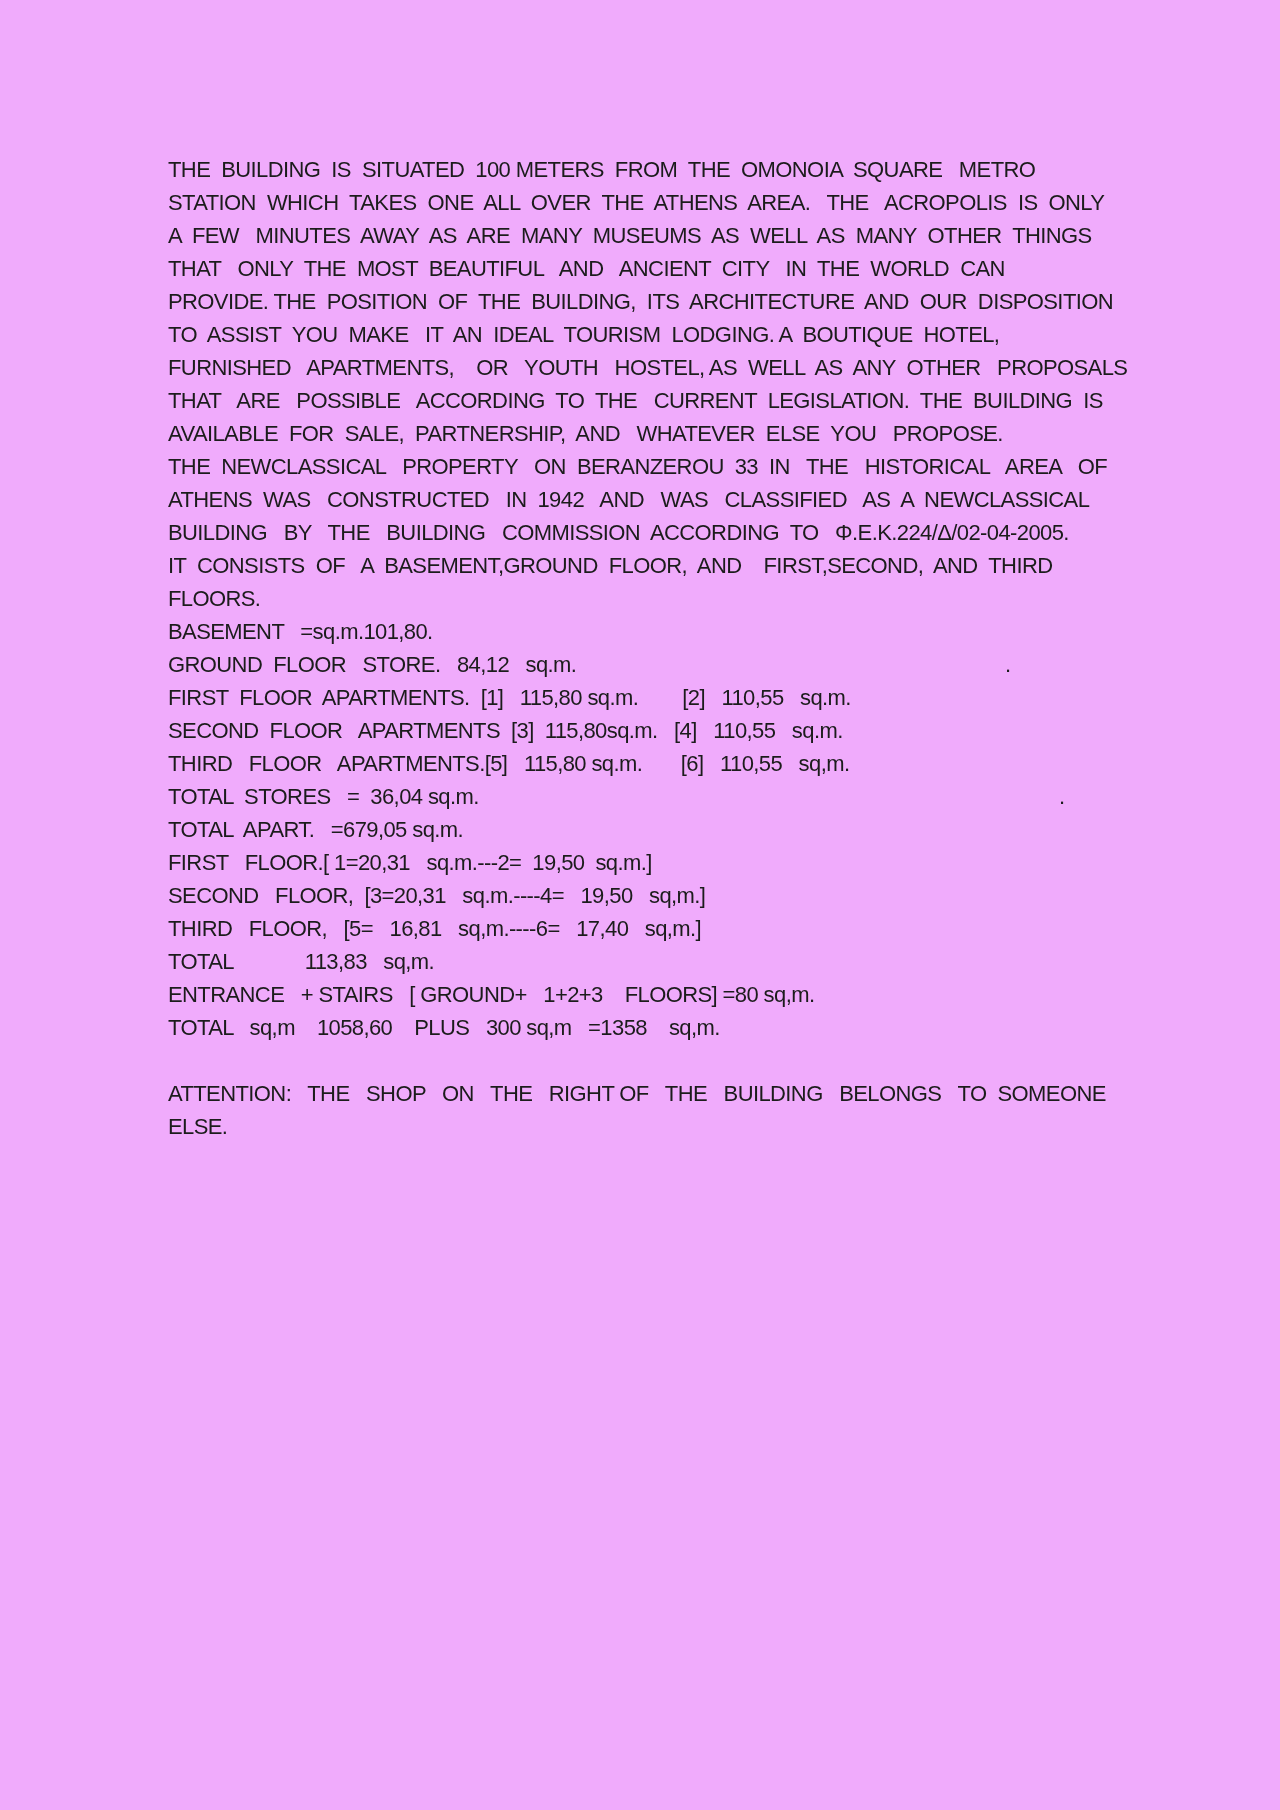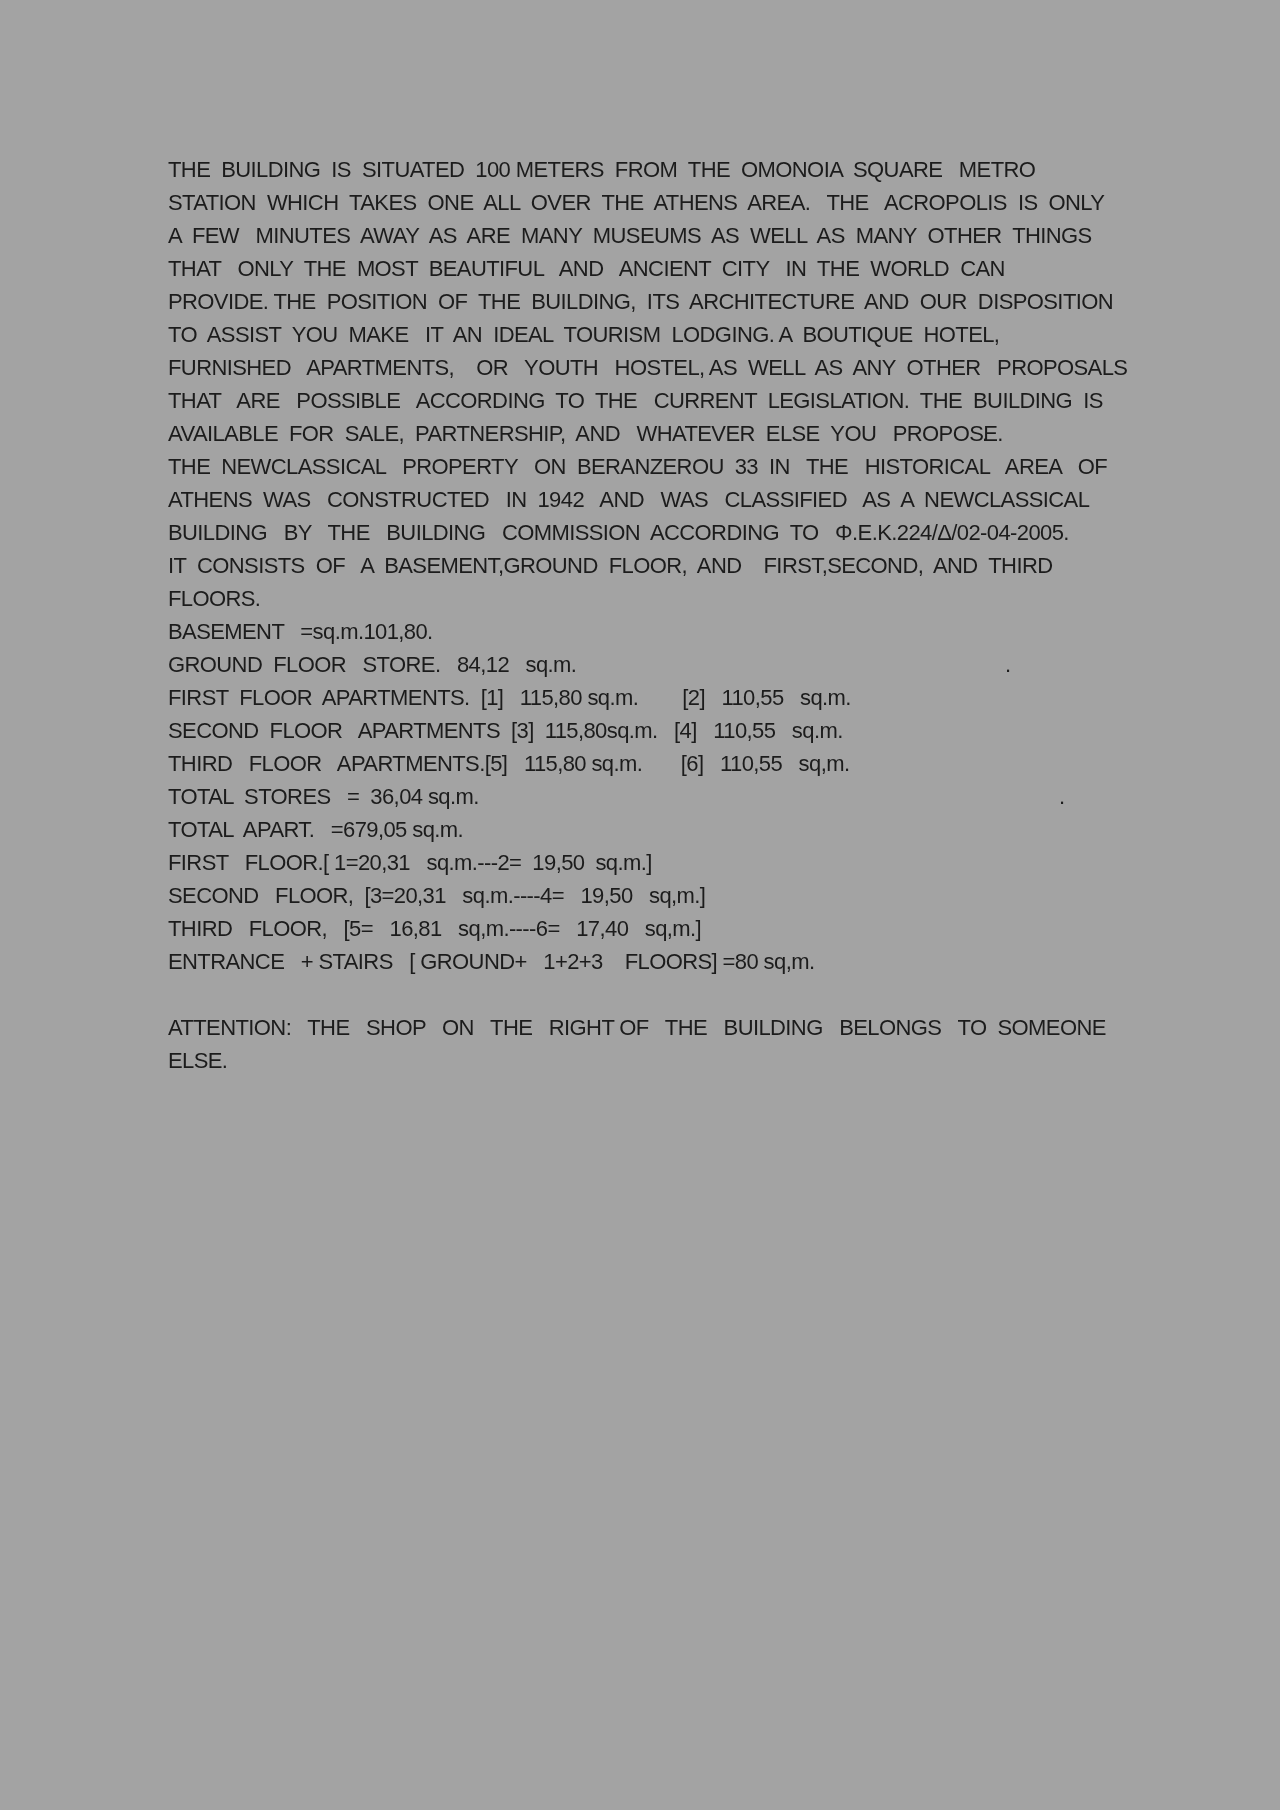--- a/index.html
+++ b/index.html
@@ -11,21 +11,21 @@
     width: 1280px;
     height: 1810px;
     position: relative;
     font-family: "Liberation Sans", sans-serif;
     overflow: hidden;
   }
   .page {
     position: absolute;
     left: 0; top: 0;
     width: 1280px; height: 1810px;
-    background: #a3a3a3;
+    background: #f0abfc;
   }
   .doc {
     position: absolute;
     left: 168px;
     top: 153px;
     width: 1000px;
     color: #1c1c1c;
   }
   .line {
     position: relative;
@@ -65,18 +65,20 @@
       <div class="line"><span class="line-text">BASEMENT   =sq.m.101,80.</span></div>
       <div class="line"><span class="line-text">GROUND  FLOOR   STORE.   84,12   sq.m.</span><span class="stray-dot" style="left: 837px;">.</span></div>
       <div class="line"><span class="line-text">FIRST  FLOOR  APARTMENTS.  [1]   115,80 sq.m.        [2]   110,55   sq.m.</span></div>
       <div class="line"><span class="line-text">SECOND  FLOOR   APARTMENTS  [3]  115,80sq.m.   [4]   110,55   sq.m.</span></div>
       <div class="line"><span class="line-text">THIRD   FLOOR   APARTMENTS.[5]   115,80 sq.m.       [6]   110,55   sq,m.</span></div>
       <div class="line"><span class="line-text">TOTAL  STORES   =  36,04 sq.m.</span><span class="stray-dot" style="left: 891px;">.</span></div>
       <div class="line"><span class="line-text">TOTAL  APART.   =679,05 sq.m.</span></div>
       <div class="line"><span class="line-text">FIRST   FLOOR.[ 1=20,31   sq.m.---2=  19,50  sq.m.]</span></div>
       <div class="line"><span class="line-text">SECOND   FLOOR,  [3=20,31   sq.m.----4=   19,50   sq,m.]</span></div>
       <div class="line"><span class="line-text">THIRD   FLOOR,   [5=   16,81   sq,m.----6=   17,40   sq,m.]</span></div>
+      <div class="line"><span class="line-text">TOTAL             113,83   sq,m.</span></div>
       <div class="line"><span class="line-text">ENTRANCE   + STAIRS   [ GROUND+   1+2+3    FLOORS] =80 sq,m.</span></div>
+      <div class="line"><span class="line-text">TOTAL   sq,m    1058,60    PLUS   300 sq,m   =1358    sq,m.</span></div>
       <div class="line"><span class="line-text"></span></div>
       <div class="line"><span class="line-text">ATTENTION:   THE   SHOP   ON   THE   RIGHT OF   THE   BUILDING   BELONGS   TO  SOMEONE</span></div>
       <div class="line"><span class="line-text">ELSE.</span></div>
     </div>
 </div>
 
 </body></html>

